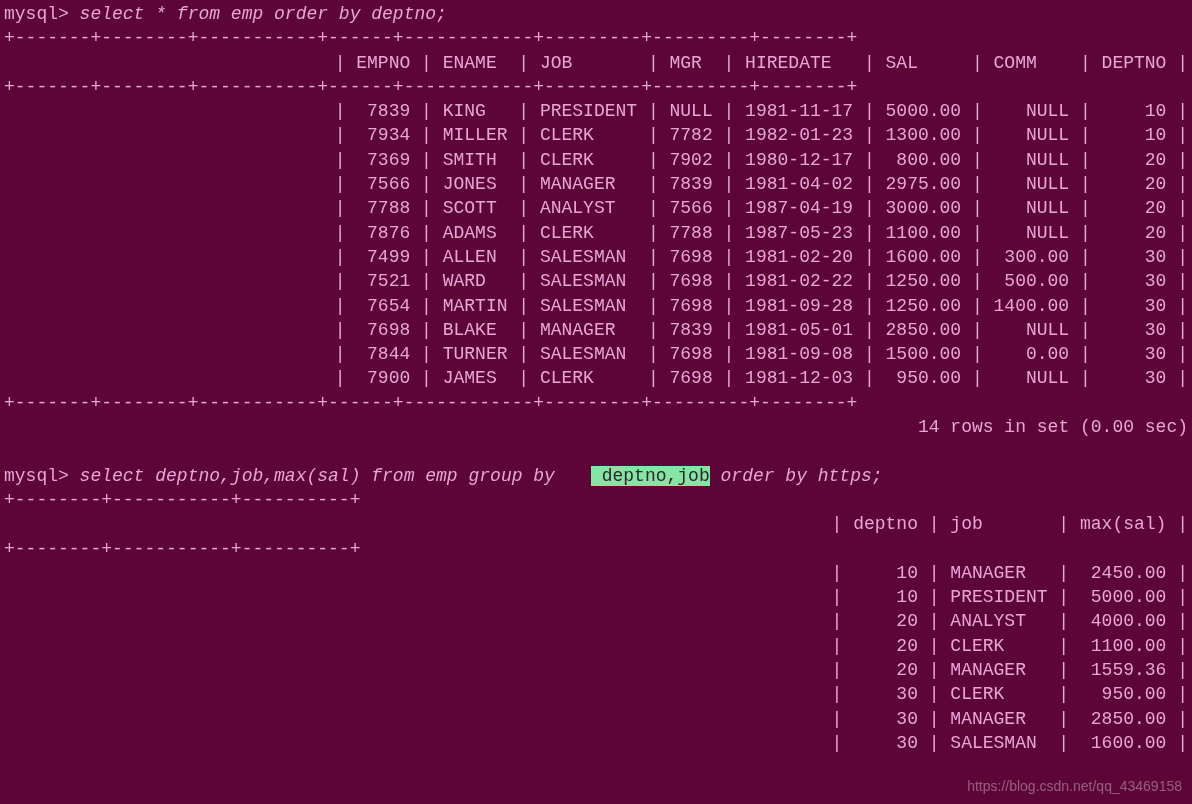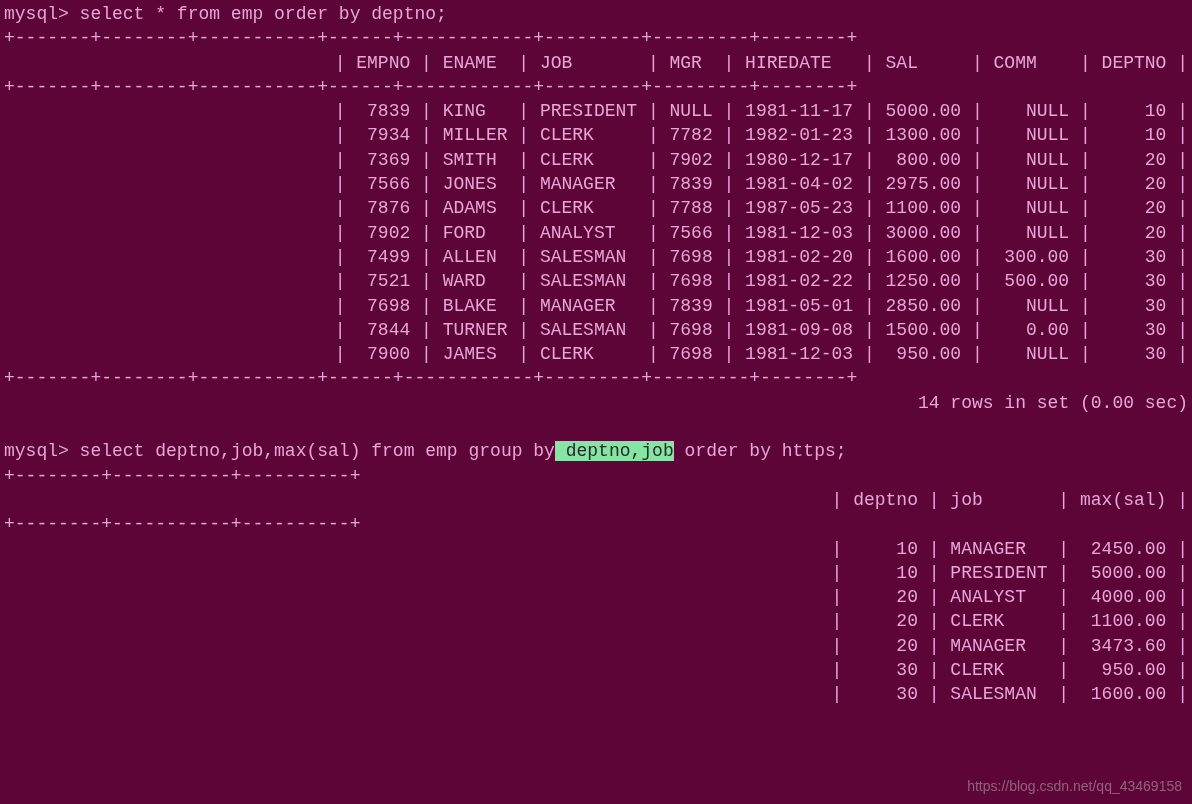--- a/index.html
+++ b/index.html
@@ -9,26 +9,27 @@
     font-family: "Courier New", monospace;
     font-size: 18px;
     line-height: 1.35;
     padding: 2px 4px;
     width: 1192px;
     height: 804px;
     overflow: hidden;
     position: relative;
   }
   .prompt { color: #e8a5d8; white-space: pre; }
-  .query { white-space: pre; }
+  .query { white-space: pre; font-style: italic; }
   .sep { color: #e8a5d8; white-space: pre; }
   .row { white-space: pre; text-align: right; }
   .hl {
     background: #86e5a5;
     color: #2a2a2a;
+    margin-left: 36px;
   }
   .watermark {
     position: absolute;
     bottom: 8px;
     right: 10px;
     color: rgba(255,255,255,0.35);
     font-size: 14px;
     font-family: Arial, sans-serif;
     text-align: right;
   }
@@ -42,24 +43,25 @@
 
 <div class="sep">+-------+--------+-----------+------+------------+---------+---------+--------+</div>
 <div class="row">| EMPNO | ENAME  | JOB       | MGR  | HIREDATE   | SAL     | COMM    | DEPTNO |</div>
 <div class="sep">+-------+--------+-----------+------+------------+---------+---------+--------+</div>
 
 <div id="t1rows">
       <div class="row">|  7839 | KING   | PRESIDENT | NULL | 1981-11-17 | 5000.00 |    NULL |     10 |</div>
       <div class="row">|  7934 | MILLER | CLERK     | 7782 | 1982-01-23 | 1300.00 |    NULL |     10 |</div>
       <div class="row">|  7369 | SMITH  | CLERK     | 7902 | 1980-12-17 |  800.00 |    NULL |     20 |</div>
       <div class="row">|  7566 | JONES  | MANAGER   | 7839 | 1981-04-02 | 2975.00 |    NULL |     20 |</div>
+      <div class="row">|  7788 | SCOTT  | ANALYST   | 7566 | 1987-04-19 | 3000.00 |    NULL |     20 |</div>
       <div class="row">|  7876 | ADAMS  | CLERK     | 7788 | 1987-05-23 | 1100.00 |    NULL |     20 |</div>
-      <div class="row">|  7902 | FORD   | ANALYST   | 7566 | 1981-12-03 | 3000.00 |    NULL |     20 |</div>
       <div class="row">|  7499 | ALLEN  | SALESMAN  | 7698 | 1981-02-20 | 1600.00 |  300.00 |     30 |</div>
       <div class="row">|  7521 | WARD   | SALESMAN  | 7698 | 1981-02-22 | 1250.00 |  500.00 |     30 |</div>
+      <div class="row">|  7654 | MARTIN | SALESMAN  | 7698 | 1981-09-28 | 1250.00 | 1400.00 |     30 |</div>
       <div class="row">|  7698 | BLAKE  | MANAGER   | 7839 | 1981-05-01 | 2850.00 |    NULL |     30 |</div>
       <div class="row">|  7844 | TURNER | SALESMAN  | 7698 | 1981-09-08 | 1500.00 |    0.00 |     30 |</div>
       <div class="row">|  7900 | JAMES  | CLERK     | 7698 | 1981-12-03 |  950.00 |    NULL |     30 |</div>
     </div>
 
 <div class="sep">+-------+--------+-----------+------+------------+---------+---------+--------+</div>
 
 <div class="row">14 rows in set (0.00 sec)</div>
 <div class="row">&nbsp;</div>
 
@@ -67,20 +69,21 @@
 
 <div class="sep">+--------+-----------+----------+</div>
 <div class="row">| deptno | job       | max(sal) |</div>
 <div class="sep">+--------+-----------+----------+</div>
 
 <div id="t2rows">
       <div class="row">|     10 | MANAGER   |  2450.00 |</div>
       <div class="row">|     10 | PRESIDENT |  5000.00 |</div>
       <div class="row">|     20 | ANALYST   |  4000.00 |</div>
       <div class="row">|     20 | CLERK     |  1100.00 |</div>
-      <div class="row">|     20 | MANAGER   |  3473.60 |</div>
+      <div class="row">|     20 | MANAGER   |  1559.36 |</div>
       <div class="row">|     30 | CLERK     |   950.00 |</div>
+      <div class="row">|     30 | MANAGER   |  2850.00 |</div>
       <div class="row">|     30 | SALESMAN  |  1600.00 |</div>
     </div>
 
 </div>
 
 <div class="watermark">https://blog.csdn.net/qq_43469158</div>
 
 </body></html>

